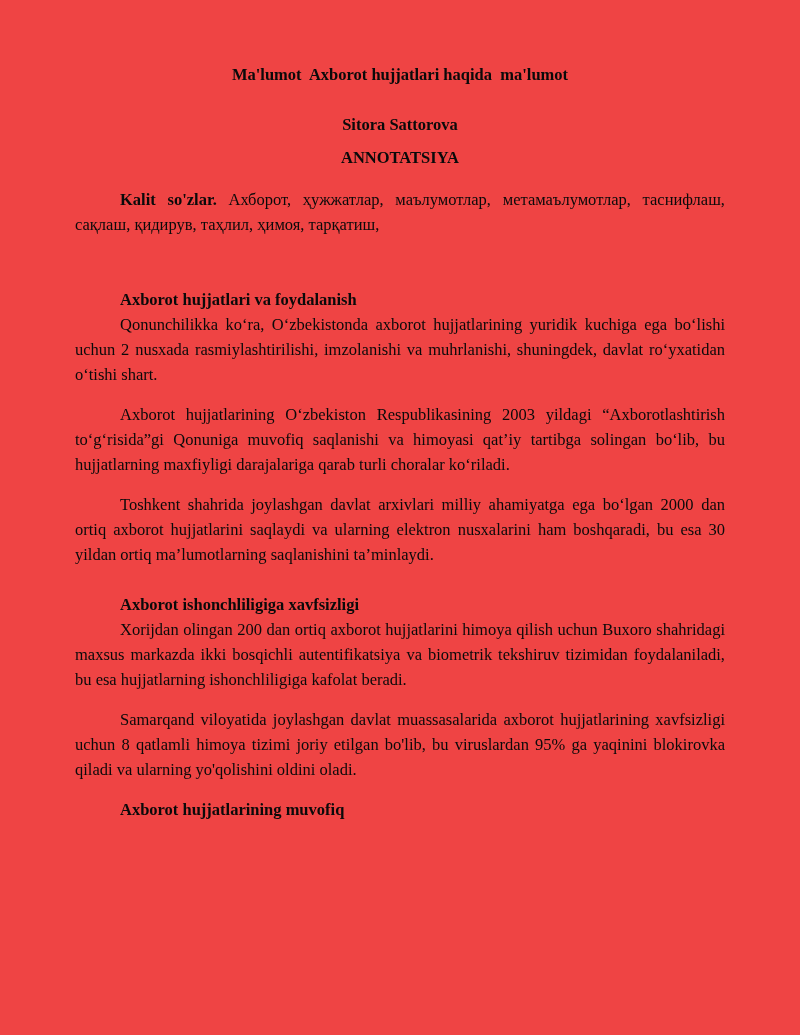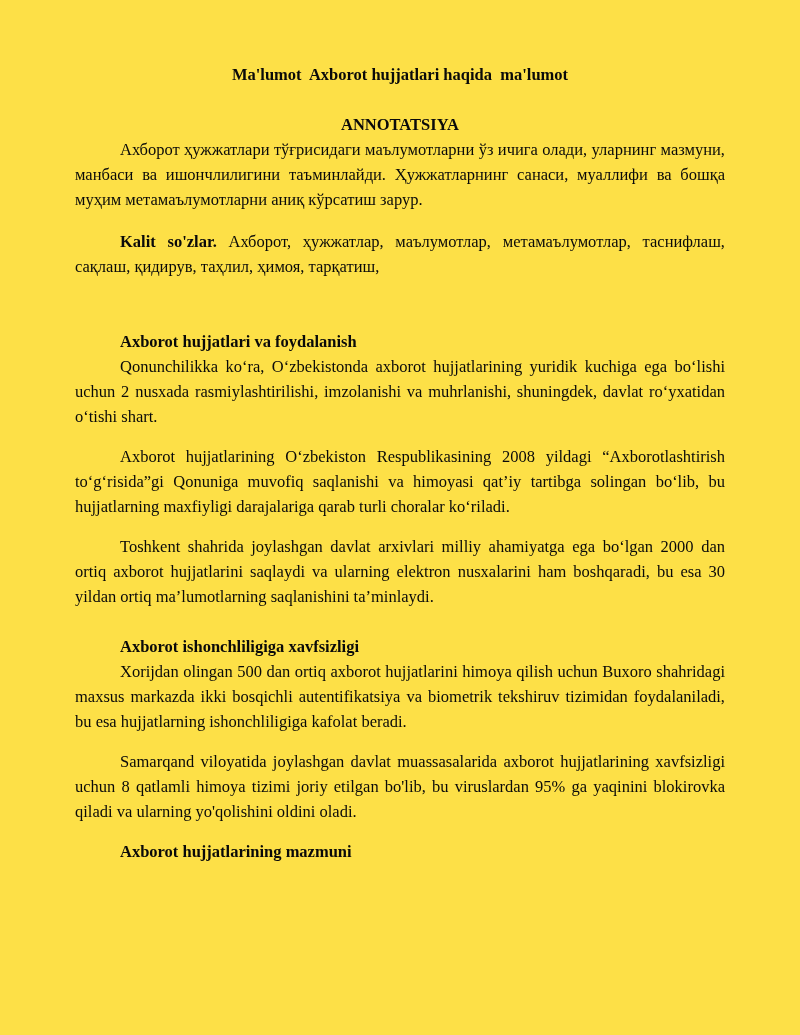--- a/index.html
+++ b/index.html
@@ -11,31 +11,31 @@
     color: #0a0a0a;
     overflow: hidden;
   }
   .page {
     width: 800px;
     height: 1035px;
     padding: 62px 75px 0 75px;
     overflow: hidden;
     font-size: 16.5px;
     line-height: 25px;
-    background: #fde047;
+    background: #ef4444;
   }
   .doc-title, .doc-author, .annotation-heading {
     font-size: 16.5px;
     font-weight: bold;
     line-height: 25px;
     text-align: center;
     white-space: pre-wrap;
   }
   .doc-author { margin-top: 25px; }
-  .annotation-heading { margin-top: 25px; }
+  .annotation-heading { margin-top: 8px; }
   p.body {
     text-align: justify;
     text-indent: 45px;
     line-height: 25px;
     margin: 0 0 15px 0;
   }
   p.annotation { margin-bottom: 0; }
   p.keywords { margin-top: 17px; margin-bottom: 12px; }
   h3.section-heading {
     font-size: 16.5px;
@@ -47,37 +47,37 @@
   h3.section-heading.first { margin-top: 50px; }
   h3.section-heading.last { margin-top: 10px; }
 </style>
 </head>
 <body>
 
 <div class="page">
 
   <h1 class="doc-title">Ma'lumot  Axborot hujjatlari haqida  ma'lumot</h1>
 
+  <h2 class="doc-author">Sitora Sattorova</h2>
 
   <h2 class="annotation-heading">ANNOTATSIYA</h2>
 
-  <p class="body annotation">Ахборот ҳужжатлари тўғрисидаги маълумотларни ўз ичига олади, уларнинг мазмуни, манбаси ва ишончлилигини таъминлайди.  Ҳужжатларнинг санаси, муаллифи ва бошқа муҳим метамаълумотларни аниқ кўрсатиш зарур.</p>
 
   <p class="body keywords"><b>Kalit so'zlar.</b> <span>Ахборот, ҳужжатлар, маълумотлар, метамаълумотлар, таснифлаш, сақлаш, қидирув, таҳлил, ҳимоя, тарқатиш,</span></p>
 
   <h3 class="section-heading first">Axborot hujjatlari va foydalanish</h3>
 
   <p class="body">Qonunchilikka ko‘ra, O‘zbekistonda axborot hujjatlarining yuridik kuchiga ega bo‘lishi uchun 2 nusxada rasmiylashtirilishi, imzolanishi va muhrlanishi, shuningdek, davlat ro‘yxatidan o‘tishi shart.</p>
 
-  <p class="body">Axborot hujjatlarining O‘zbekiston Respublikasining 2008 yildagi “Axborotlashtirish to‘g‘risida”gi Qonuniga muvofiq saqlanishi va himoyasi qat’iy tartibga solingan bo‘lib, bu hujjatlarning maxfiyligi darajalariga qarab turli choralar ko‘riladi.</p>
+  <p class="body">Axborot hujjatlarining O‘zbekiston Respublikasining 2003 yildagi “Axborotlashtirish to‘g‘risida”gi Qonuniga muvofiq saqlanishi va himoyasi qat’iy tartibga solingan bo‘lib, bu hujjatlarning maxfiyligi darajalariga qarab turli choralar ko‘riladi.</p>
 
   <p class="body">Toshkent shahrida joylashgan davlat arxivlari milliy ahamiyatga ega bo‘lgan 2000 dan ortiq axborot hujjatlarini saqlaydi va ularning elektron nusxalarini ham boshqaradi, bu esa 30 yildan ortiq ma’lumotlarning saqlanishini ta’minlaydi.</p>
 
   <h3 class="section-heading">Axborot ishonchliligiga xavfsizligi</h3>
 
-  <p class="body">Xorijdan olingan 500 dan ortiq axborot hujjatlarini himoya qilish uchun Buxoro shahridagi maxsus markazda ikki bosqichli autentifikatsiya va biometrik tekshiruv tizimidan foydalaniladi, bu esa hujjatlarning ishonchliligiga kafolat beradi.</p>
+  <p class="body">Xorijdan olingan 200 dan ortiq axborot hujjatlarini himoya qilish uchun Buxoro shahridagi maxsus markazda ikki bosqichli autentifikatsiya va biometrik tekshiruv tizimidan foydalaniladi, bu esa hujjatlarning ishonchliligiga kafolat beradi.</p>
 
   <p class="body">Samarqand viloyatida joylashgan davlat muassasalarida axborot hujjatlarining xavfsizligi uchun 8 qatlamli himoya tizimi joriy etilgan bo'lib, bu viruslardan 95% ga yaqinini blokirovka qiladi va ularning yo'qolishini oldini oladi.</p>
 
 
-  <h3 class="section-heading last">Axborot hujjatlarining mazmuni</h3>
+  <h3 class="section-heading last">Axborot hujjatlarining muvofiq</h3>
 
 </div>
 
 </body></html>

